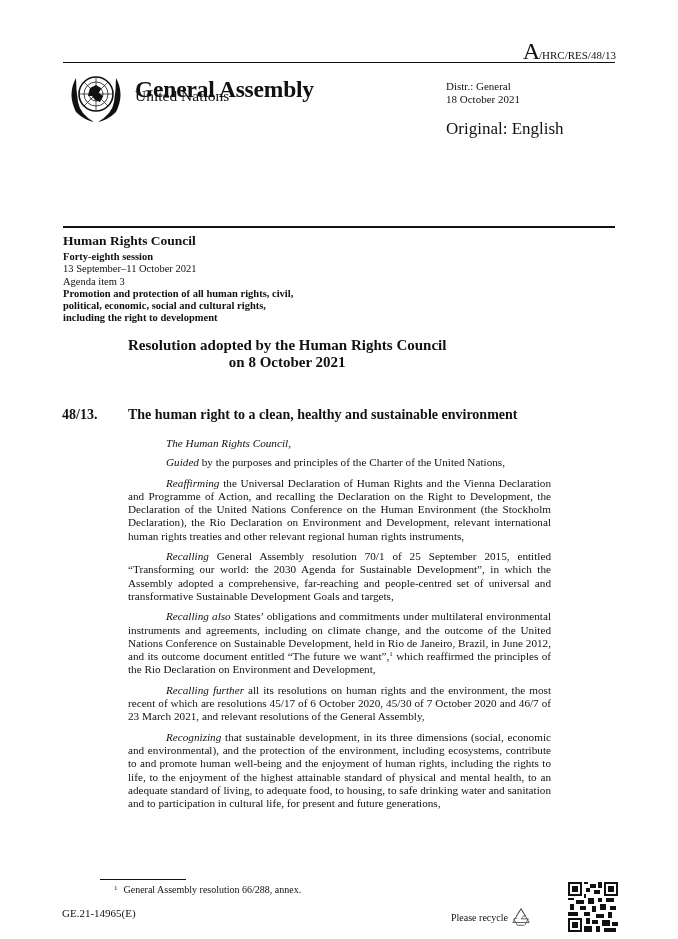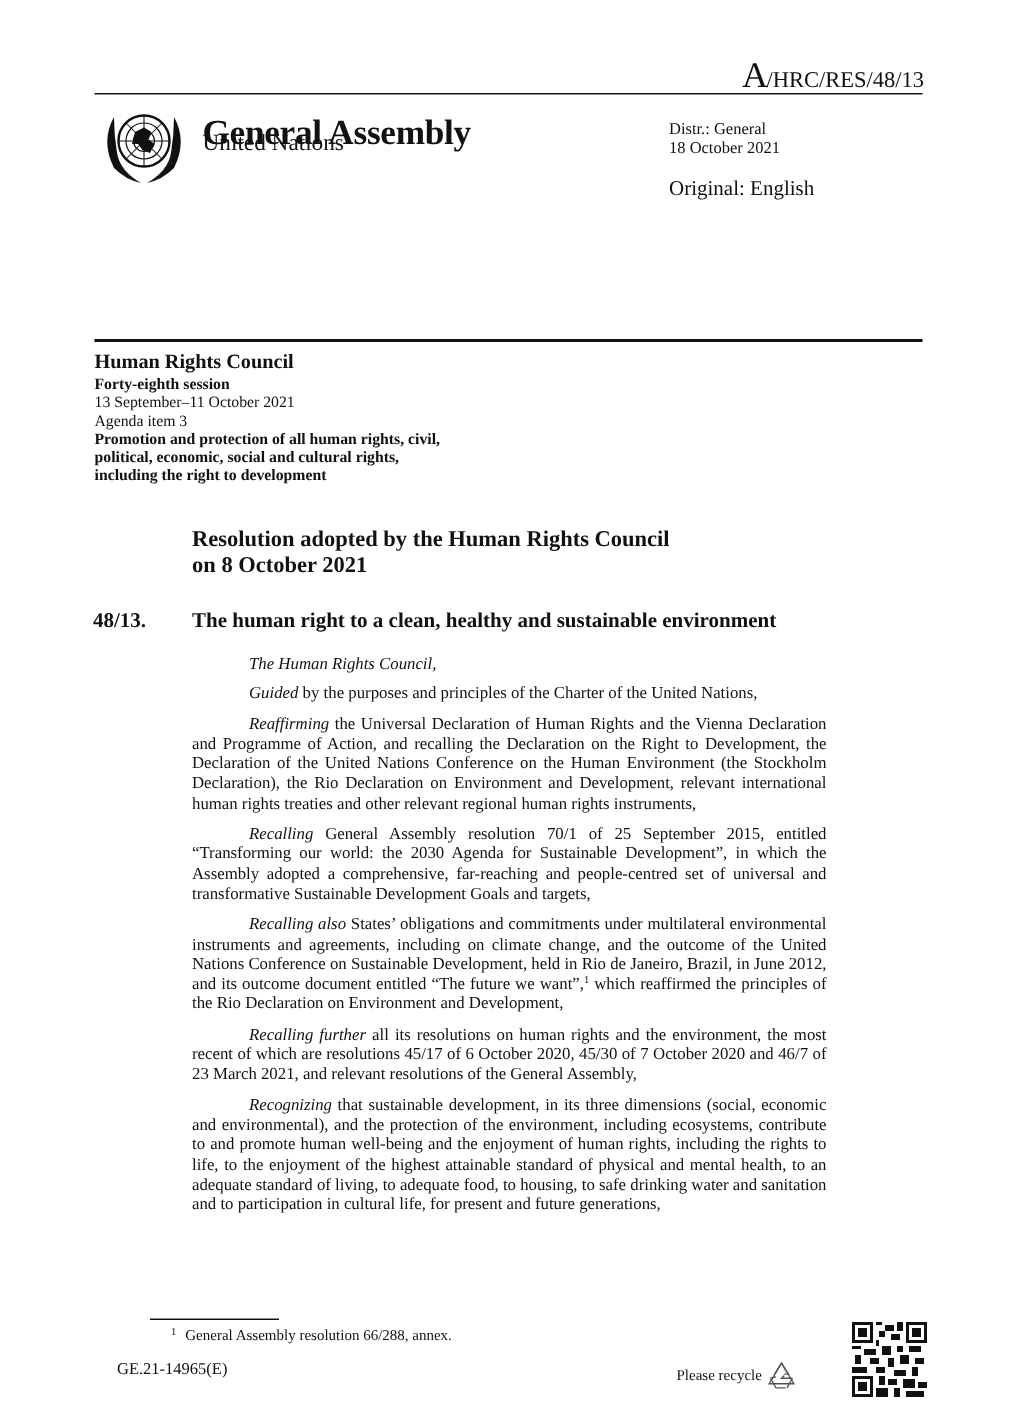--- a/index.html
+++ b/index.html
@@ -1,42 +1,42 @@
 <!DOCTYPE html>
 <html><head>
 <meta charset="utf-8">
 <style>
   html, body { margin:0; padding:0; background:#ffffff; }
   body { width:678px; height:939px; position:relative; overflow:hidden; font-family:"Liberation Serif","DejaVu Serif",serif; color:#111; }
   .abs { position:absolute; }
   .un-name { left:135px; top:40px; font-size:15.5px;margin-top:47px; }
   .symbol { right:62px; top:38px; font-size:13px; white-space:nowrap; }
   .symbol .big { font-size:24px; letter-spacing:-1px; }
-  .symbol .small { font-size:15px; }
+  .symbol .small { font-size:11px; }
   .rule-top { left:63px; top:62px; width:552px; height:1px; background:#111; }
   .emblem { left:66px; top:68px; width:60px; height:58px; }
   .ga-title { left:135px; top:76px; font-size:23.5px; font-weight:bold; letter-spacing:-0.2px; }
   .distr { left:446px; top:80px; font-size:11px; line-height:13px; }
-  .original { left:446px; top:119px; font-size:14px; }
+  .original { left:446px; top:119px; font-size:17px; }
   .rule-thick { left:63px; top:226px; width:552px; height:2px; background:#111; }
   .hrc { left:63px; top:233px; font-size:13.5px; font-weight:bold; }
   .meta { left:63px; top:251px; font-size:10.5px; line-height:12.3px; }
   .meta .b { font-weight:bold; }
-  .res-head { left:128px; top:352px; font-size:15px; font-weight:bold; line-height:17px; }
+  .res-head { left:128px; top:337px; font-size:15px; font-weight:bold; line-height:17px;text-align:center; }
   .res-num { left:62px; top:407px; font-size:14px; font-weight:bold; }
   .res-title { left:128px; top:407px; font-size:14px; font-weight:bold; }
   .body { left:128px; top:437px; width:423px; font-size:11.2px; line-height:13.3px; }
   .body p { margin:0 0 7px 0; text-align:justify; text-indent:38px; }
   .body p.first { margin-bottom:6px; }
   .body i { font-style:italic; }
   .body sup { font-size:7px; vertical-align:4px; line-height:0; }
   .fn-rule { left:100px; top:879px; width:86px; height:1px; background:#111; }
   .footnote { left:114px; top:884px; font-size:10px; }
   .footnote sup { font-size:7px; vertical-align:3px; margin-right:6px; }
-  .docno { left:62px; top:907px; font-size:11px;margin-left:16px; }
+  .docno { left:62px; top:907px; font-size:11px; }
   .recycle { left:451px; top:906px; font-size:10px; display:flex; align-items:center; gap:2px;font-family:Liberation Serif, serif; }
   .recycle svg { width:22px; height:22px; }
   .qr { left:568px; top:880px; width:50px; height:53px; }
 </style>
 </head>
 <body>
 
 <div class="abs un-name">United Nations</div>
 <div class="abs symbol"><span class="big">A</span><span class="small">/HRC/RES/48/13</span></div>
 <div class="abs rule-top"></div>

